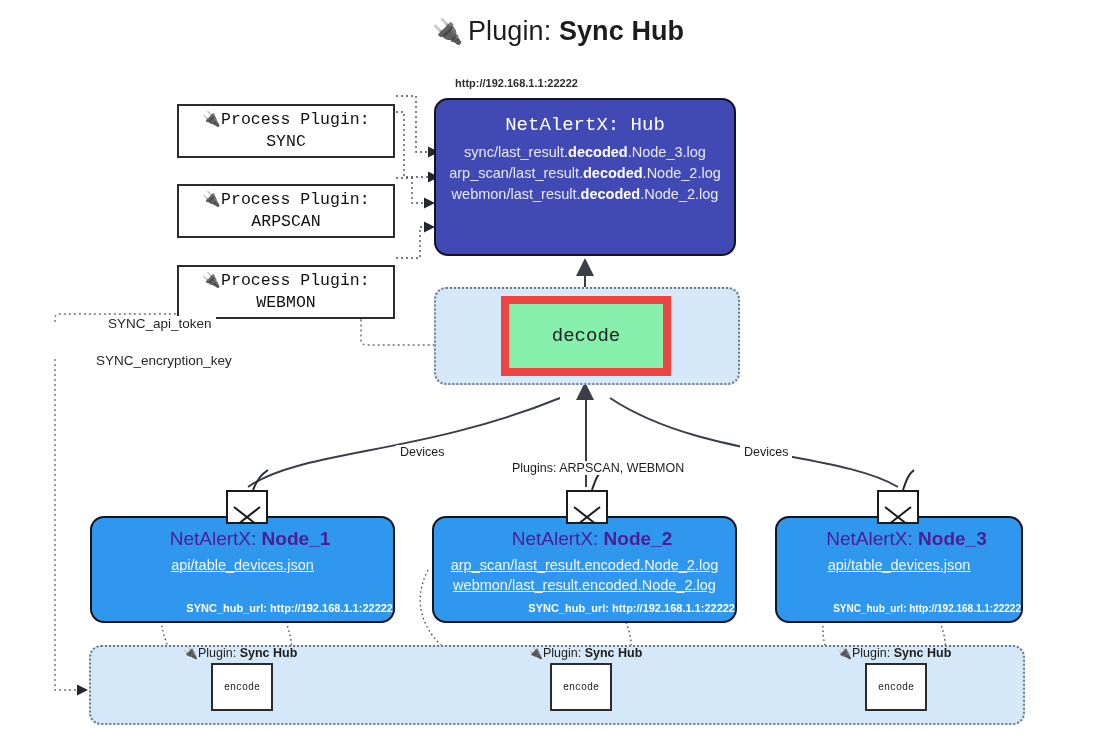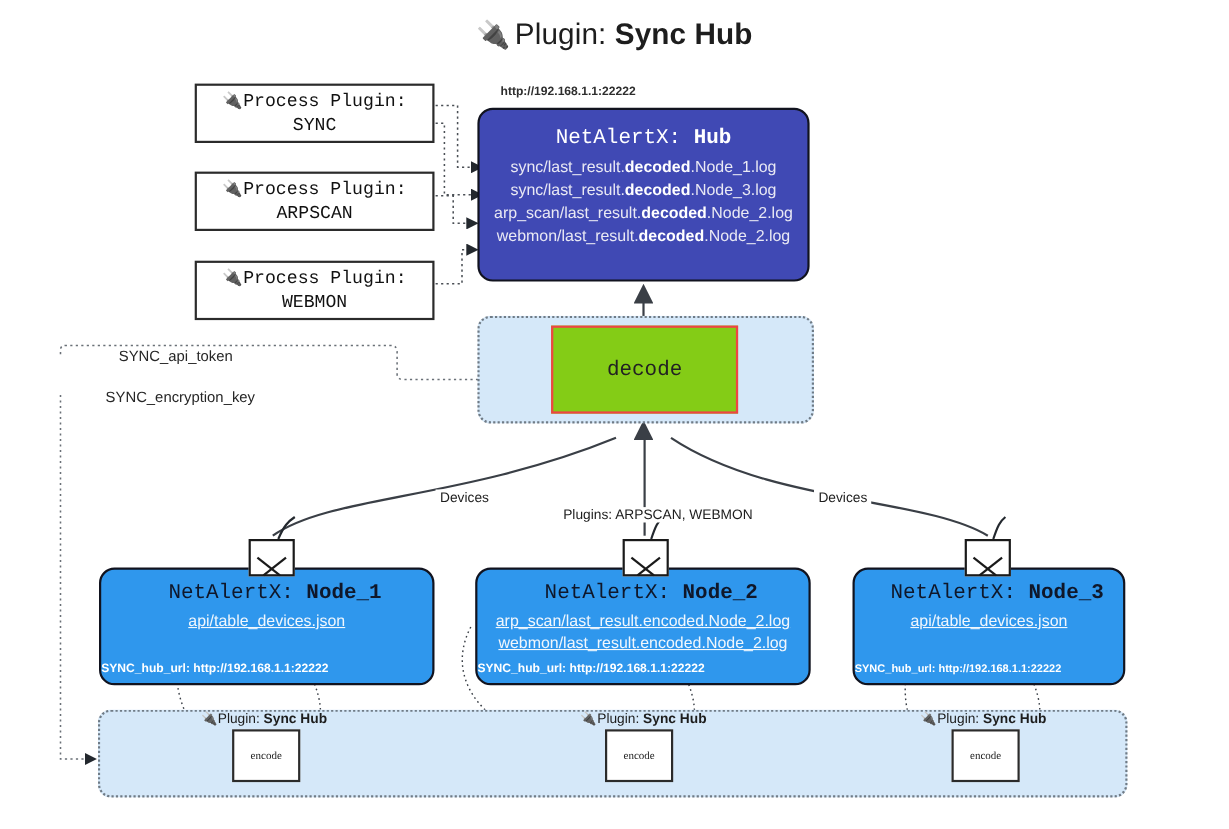--- a/index.html
+++ b/index.html
@@ -12,69 +12,69 @@
   .title{position:absolute;left:0;top:16px;width:1117px;text-align:center;
          font-size:27px;letter-spacing:.1px;white-space:nowrap;}
   .title .plug{font-size:25px;margin-right:4px;}
   .title .strong{font-weight:bold;}
 
   
   .pbox{position:absolute;width:218px;height:54px;background:#ffffff;
         border:2px solid #2b2b2b;box-sizing:border-box;
         font-family:"Liberation Mono","DejaVu Sans Mono",monospace;
         font-size:16.5px;line-height:1.32;color:#111;
-        display:flex;flex-direction:column;align-items:center;justify-content:center;}
+        display:flex;flex-direction:column;align-items:center;justify-content:center;margin-top:28px;}
   .pbox .l1{white-space:nowrap;}
   .pbox .l2{white-space:nowrap;}
   .pbox .plug{font-family:"DejaVu Sans",sans-serif;font-size:15px;}
   #pbox-sync{left:177px;top:76px;}
   #pbox-arpscan{left:177px;top:156px;}
   #pbox-webmon{left:177px;top:237px;}
 
   
   .hub-url{position:absolute;left:455px;top:77px;width:270px;text-align:left;
            font-size:11px;font-weight:bold;color:#2e2e2e;}
   #hub{position:absolute;left:434px;top:98px;width:302px;height:158px;
        background:#4049b4;border:2.5px solid #11131f;border-radius:14px;
        box-sizing:border-box;}
   #hub .hub-title{margin-top:14px;text-align:center;color:#ffffff;
        font-family:"Liberation Mono","DejaVu Sans Mono",monospace;font-size:19px;}
-  #hub .hub-title b{font-weight:bold;}
+  #hub .hub-title b{font-weight:normal;}
   #hub .logs{margin-top:8px;display:flex;flex-direction:column;gap:5px;}
   #hub .log{color:#e9e9f4;font-size:14.5px;white-space:nowrap;text-align:center;}
   #hub .log b{color:#ffffff;font-weight:bold;}
 
   
   #decode-wrap{position:absolute;left:434px;top:287px;width:306px;height:98px;
        background:#d5e8f9;border:2px dotted #6f7b86;border-radius:12px;box-sizing:border-box;}
   #decode{position:absolute;left:501px;top:296px;width:170px;height:80px;
-       background:#84cc16;border:2px solid #ef4444;box-sizing:border-box;
+       background:#86efac;border:8px solid #ef4444;box-sizing:border-box;
        display:flex;align-items:center;justify-content:center;
        font-family:"Liberation Mono","DejaVu Sans Mono",monospace;font-size:19px;color:#222;}
 
   
   .keylabel{position:absolute;font-size:13.5px;color:#262626;background:#ffffff;
             padding:0 4px;white-space:nowrap;}
   #lbl-token{left:104px;top:316px;}
   #lbl-enckey{left:64px;top:353px;margin-left:28px;}
   .edgelabel{position:absolute;font-size:12.5px;color:#1d1d1d;background:#ffffff;
              padding:0 4px;white-space:nowrap;}
   #lbl-dev-l{left:396px;top:445px;}
   #lbl-dev-r{left:740px;top:445px;}
   #lbl-plugins{left:508px;top:461px;}
 
   
   .node{position:absolute;width:305px;height:107px;background:#2f97ed;
         border:2.5px solid #11131f;border-radius:14px;box-sizing:border-box;}
-  .node .ntitle{margin-top:10px;text-align:center;color:#0f172a;
-        font-family:Liberation Mono, monospace;font-size:19px;padding-left:15px;}
+  .node .ntitle{margin-top:10px;text-align:center;color:#4c1d95;
+        font-family:Liberation Sans, sans-serif;font-size:19px;padding-left:15px;}
   .node .ntitle b{font-weight:bold;}
   .node .nlines{margin-top:7px;display:flex;flex-direction:column;gap:4px;}
   .node .nline{text-align:center;color:#f1f7fd;font-size:14.5px;white-space:nowrap;text-decoration:underline;}
-  .node .nfoot{position:absolute;left:0;bottom:7px;width:100%;text-align:left;
+  .node .nfoot{position:absolute;left:0;bottom:7px;width:100%;text-align:right;
         color:#ffffff;font-size:11px;font-weight:bold;white-space:nowrap;}
   #node1{left:90px;top:516px;}
   #node2{left:432px;top:516px;}
   #node3{left:775px;top:516px;width:248px;}
   #node3 .nfoot{font-size:10px;}
 
   
   .env{position:absolute;width:42px;height:34px;background:#ffffff;
        border:2px solid #1a1a1a;box-sizing:border-box;}
   .env:before,.env:after{content:"";position:absolute;width:26px;height:2px;background:#1a1a1a;
@@ -90,21 +90,21 @@
         background:#d5e8f9;border:2px dotted #6f7b86;border-radius:12px;box-sizing:border-box;}
   .plabel{position:absolute;font-size:12.5px;color:#1d1d1d;white-space:nowrap;}
   .plabel b{font-weight:bold;}
   .plabel .plug{font-size:12px;}
   #plabel1{left:183px;top:646px;}
   #plabel2{left:528px;top:646px;}
   #plabel3{left:837px;top:646px;}
   .encode{position:absolute;width:62px;height:48px;background:#ffffff;
         border:2px solid #2b2b2b;box-sizing:border-box;
         display:flex;align-items:center;justify-content:center;
-        font-family:Liberation Serif, serif;font-size:10px;color:#222;}
+        font-family:Liberation Mono, monospace;font-size:10px;color:#222;}
   #encode1{left:211px;top:663px;}
   #encode2{left:550px;top:663px;}
   #encode3{left:865px;top:663px;}
 </style>
 </head>
 <body>
 
 <div class="stage">
 
   <svg class="wires" viewBox="0 0 1117 754">
@@ -164,21 +164,20 @@
   </div>
   <div class="pbox" id="pbox-webmon">
     <div class="l1"><span class="plug">🔌</span><span>Process Plugin:</span></div>
     <div class="l2">WEBMON</div>
   </div>
 
   <div class="hub-url">http://192.168.1.1:22222</div>
   <div id="hub">
     <div class="hub-title"><span>NetAlertX: </span><b>Hub</b></div>
     <div class="logs">
-      <div class="log"><span>sync/last_result.</span><b>decoded</b><span>.Node_1.log</span></div>
       <div class="log"><span>sync/last_result.</span><b>decoded</b><span>.Node_3.log</span></div>
       <div class="log"><span>arp_scan/last_result.</span><b>decoded</b><span>.Node_2.log</span></div>
       <div class="log"><span>webmon/last_result.</span><b>decoded</b><span>.Node_2.log</span></div>
     </div>
   </div>
 
   <div id="decode-wrap"></div>
   <div id="decode">decode</div>
 
   <div class="keylabel" id="lbl-token">SYNC_api_token</div>

